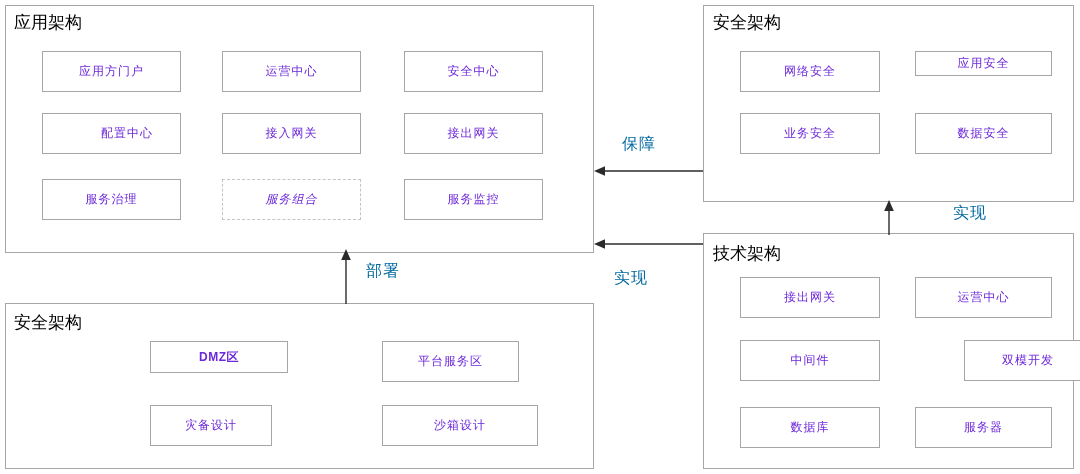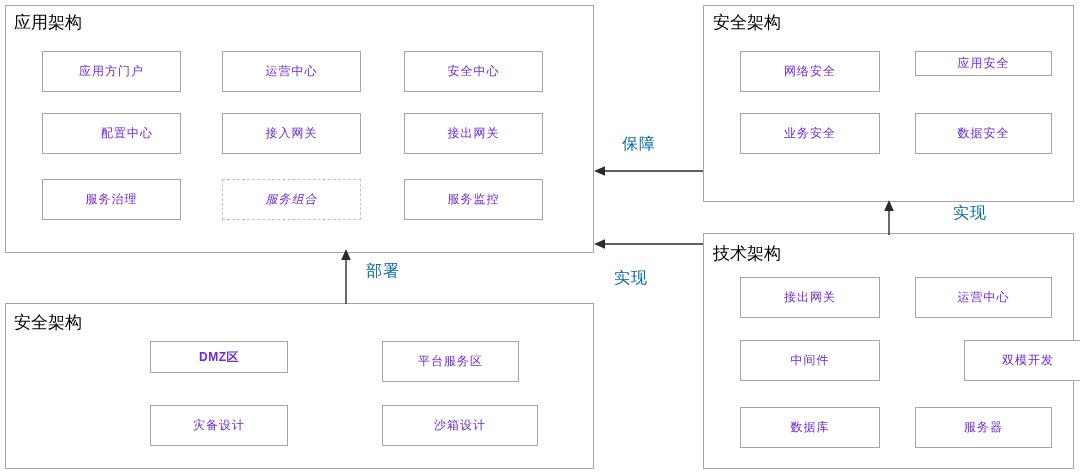--- a/index.html
+++ b/index.html
@@ -105,21 +105,21 @@
   <div class="node" style="left:740px; top:340px; width:140px; height:41px;">中间件</div>
   <div class="node" style="left:964px; top:340px; width:128px; height:41px;font-family:Liberation Mono, monospace;">双模开发</div>
   <div class="node" style="left:740px; top:407px; width:140px; height:41px;">数据库</div>
   <div class="node" style="left:915px; top:407px; width:137px; height:41px;">服务器</div>
 
   <div class="panel" style="left:5px; top:303px; width:589px; height:166px;"></div>
   <div class="panel-title" style="left:14px; top:314px;">安全架构</div>
 
   <div class="node bold" style="left:150px; top:341px; width:138px; height:32px;">DMZ区</div>
   <div class="node" style="left:382px; top:341px; width:137px; height:41px;">平台服务区</div>
-  <div class="node" style="left:150px; top:405px; width:138px; height:41px;">灾备设计</div>
+  <div class="node" style="left:150px; top:405px; width:122px; height:41px;">灾备设计</div>
   <div class="node" style="left:382px; top:405px; width:156px; height:41px;">沙箱设计</div>
 
   <svg class="conn" style="left:590px; top:158px; width:118px; height:26px;" viewBox="0 0 118 26">
     <line x1="113" y1="13" x2="12" y2="13"></line>
     <polygon points="4,13 15,8.2 15,17.8"></polygon>
   </svg>
   <div class="edge-label" style="left:622px; top:134px;">保障</div>
 
   <svg class="conn" style="left:590px; top:231px; width:118px; height:26px;" viewBox="0 0 118 26">
     <line x1="113" y1="13" x2="12" y2="13"></line>

